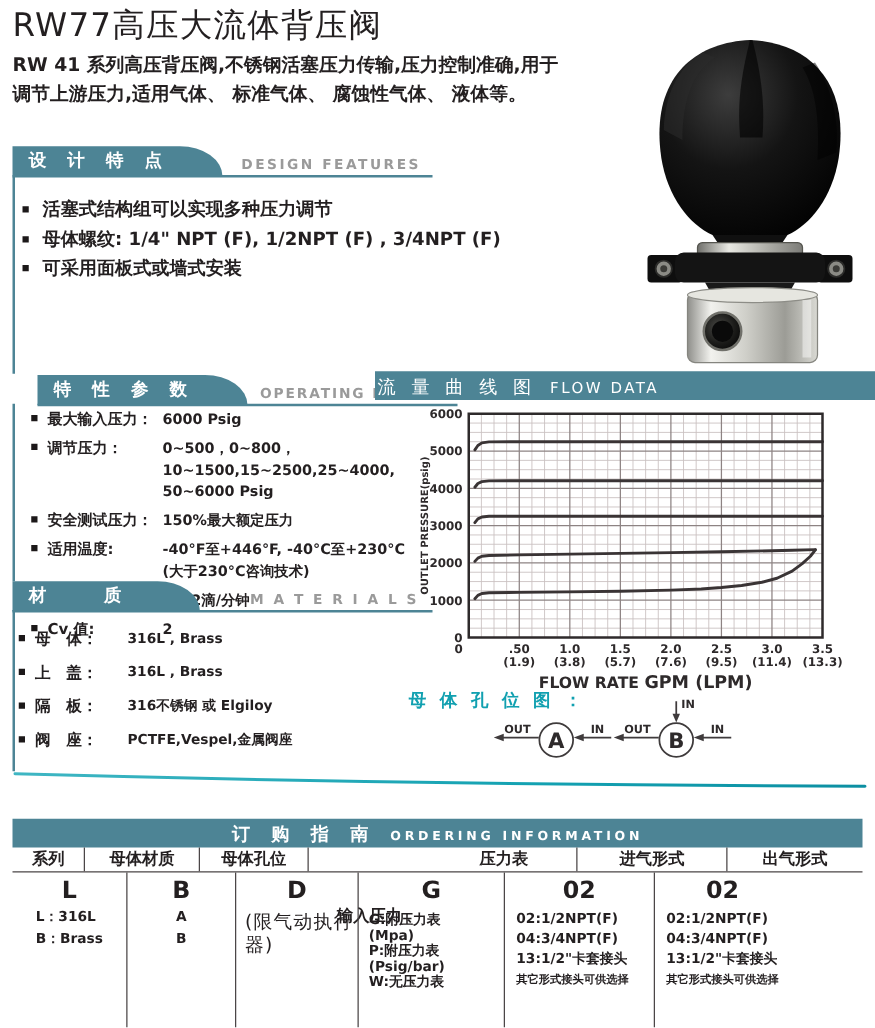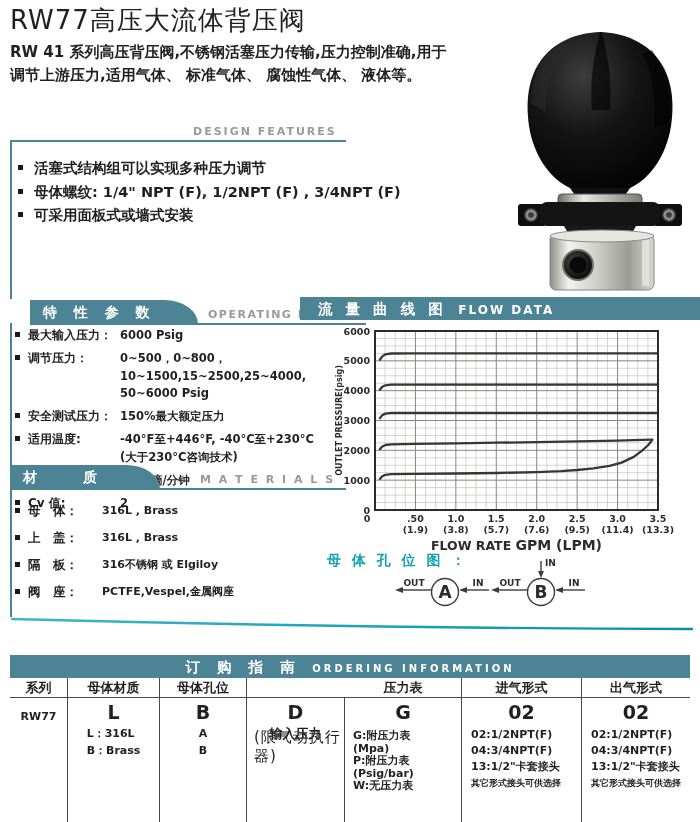--- a/index.html
+++ b/index.html
@@ -18,32 +18,32 @@
     border-top-right-radius:34px 24px;color:#fff;font-weight:bold;font-size:14px;
     letter-spacing:6px;line-height:24px;padding-left:13px;box-sizing:border-box;}
   .sec .under{position:absolute;left:0;bottom:-1px;width:100%;height:2px;background:var(--banner);}
   .sec .en{position:absolute;bottom:3px;color:#9a9a9a;font-weight:bold;font-size:11px;letter-spacing:2px;white-space:nowrap;}
   .vline{left:10px;width:2px;background:var(--banner);}
   
   .bullets{left:18px;top:160px;width:470px;}
   .b-item{display:flex;gap:11px;margin-bottom:7px;font-size:14.5px;font-weight:bold;line-height:1.15;}
   .b-item .sq{flex:0 0 5px;width:5px;height:5px;background:#1c1819;margin-top:5px;}
   
-  .params{left:15px;top:327px;width:300px;}
+  .params{left:25px;top:327px;width:300px;}
   .p-row{display:flex;margin-bottom:6px;font-weight:bold;}
   .p-row .sq{flex:0 0 5px;width:5px;height:5px;background:#1c1819;margin-top:5px;margin-right:8px;}
   .p-lab{flex:0 0 92px;font-size:12px;}
   .p-val{font-size:11.5px;line-height:1.5;}
   .materials{left:15px;top:503px;width:290px;}
   .m-row .p-lab{flex:0 0 74px;font-size:12.5px;}
   .m-row{margin-bottom:10px;}
   .m-row .p-val{font-size:11px;}
   
   .flow-banner{left:300px;top:297px;right:0;height:23px;background:var(--banner);
-    color:#fff;font-weight:bold;line-height:23px;padding-left:18px;}
+    color:#fff;font-weight:normal;line-height:23px;padding-left:2px;}
   .flow-banner .cn{font-size:14.5px;letter-spacing:4px;}
   .flow-banner .en{font-size:12px;letter-spacing:2px;margin-left:6px;}
   
   .port-label{left:327px;top:552px;color:var(--accent);font-weight:bold;font-size:14px;letter-spacing:3px;}
   
   .ord{left:10px;top:655px;width:680px;height:167px;display:flex;flex-direction:column;}
   .ord-banner{height:23px;background:var(--banner);color:#fff;text-align:center;
     font-weight:bold;line-height:23px;}
   .ord-banner .cn{font-size:14.5px;letter-spacing:6px;}
   .ord-banner .en{font-size:10px;letter-spacing:3px;margin-left:6px;}
@@ -129,20 +129,23 @@
   <g>
     <rect x="48" y="210" width="104" height="56" rx="6" fill="url(#steelG)" stroke="#85857f" stroke-width="1"></rect>
     <ellipse cx="100" cy="212" rx="52" ry="6" fill="#e6e6e0" stroke="#8d8d87" stroke-width="1"></ellipse>
     <circle cx="76" cy="241" r="15" fill="url(#portG)" stroke="#70706a" stroke-width="2"></circle>
     <circle cx="76" cy="241" r="8.5" fill="#0a0a0a"></circle>
     <rect x="140" y="216" width="7" height="46" fill="#ffffff" opacity="0.45"></rect>
   </g>
 </svg>
 
 <div class="abs sec" style="top:117px;">
+  <div class="tab" style="width:168px;">
+    <span>设 计 特 点</span>
+  </div>
   <span class="en" style="left:183px;">DESIGN  FEATURES</span>
   <div class="under"></div>
 </div>
 <div class="abs vline" style="top:141px;height:158px;"></div>
 <div class="abs bullets" id="design-bullets">
     <div class="b-item">
       <span class="sq"></span>
       <span>活塞式结构组可以实现多种压力调节</span>
     </div>
     <div class="b-item">
@@ -382,24 +385,20 @@
   <div class="ord-header" id="ord-header">
       <div class="hc" style="width: 58px;">系列</div>
       <div class="hc" style="width: 92px;">母体材质</div>
       <div class="hc" style="width: 87px;">母体孔位</div>
       <div class="hc" style="width: 98px; margin-top: 46px;">输入压力</div>
       <div class="hc" style="width: 117px;">压力表</div>
       <div class="hc" style="width: 120px;">进气形式</div>
       <div class="hc" style="width: 108px;">出气形式</div>
     </div>
   <div class="ord-body" id="ord-body">
-      <div class="bc c1" style="width: 58px;">
-        <div class="code small">RW77</div>
-        <div class="dlist"></div>
-      </div>
       <div class="bc c2" style="width: 92px;">
         <div class="code">L</div>
         <div class="dlist">
           <div class="detail">L：316L</div>
           <div class="detail">B：Brass</div>
         </div>
       </div>
       <div class="bc c3" style="width: 87px;">
         <div class="code">B</div>
         <div class="dlist">

